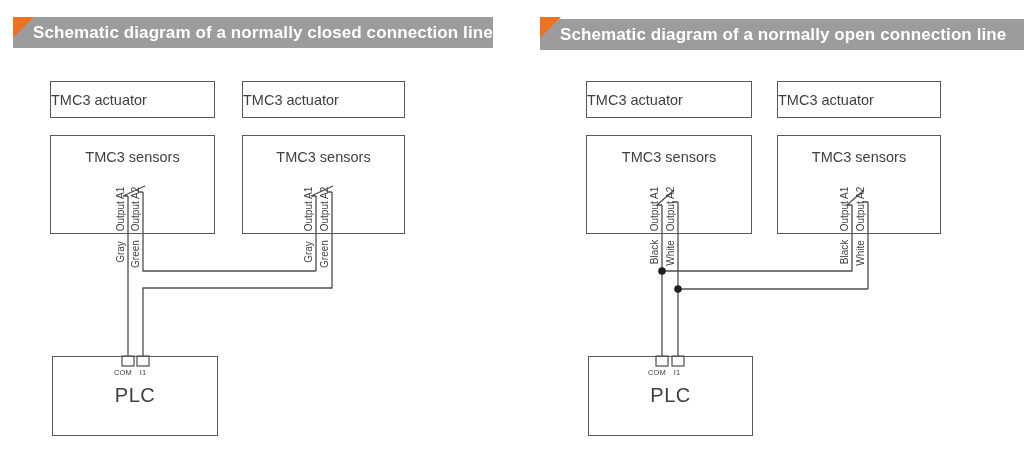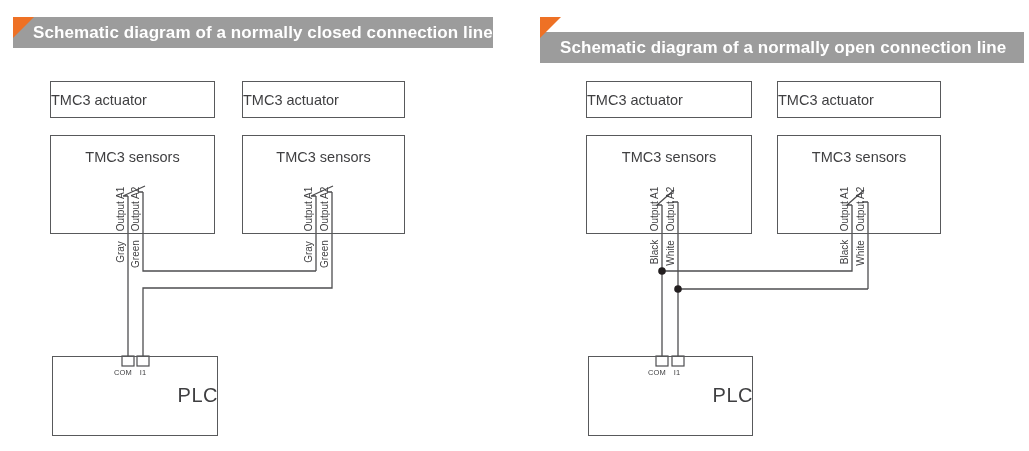--- a/index.html
+++ b/index.html
@@ -24,21 +24,21 @@
     width:0;height:0;border-top:21px solid var(--accent-orange);
     border-right:21px solid transparent;z-index:2;
   }
   .box{border:1px solid #58595b;background:transparent;}
   .boxlabel{display:flex;align-items:center;justify-content:flex-start;font-size:14.5px;}
   .senlabel{text-align:center;font-size:14.5px;}
   .vlabel{
     width:60px;height:12px;line-height:12px;text-align:center;
     transform:rotate(-90deg);font-size:10px;white-space:nowrap;
   }
-  .plclabel{text-align:right;font-size:20px;letter-spacing:0.5px;}
+  .plclabel{text-align:center;font-size:20px;letter-spacing:0.5px;}
   .termlabel{text-align:center;font-size:7.5px;font-weight:400;letter-spacing:0.2px;}
   svg{position:absolute;left:0;top:0;}
   .wire{stroke:var(--line);stroke-width:1.3;fill:none;}
   .term{stroke:var(--line);stroke-width:1.2;fill:#ffffff;}
   .dot{fill:#231f20;stroke:none;}
 </style>
 </head>
 <body>
 
 <svg width="1029" height="451" viewBox="0 0 1029 451">
@@ -95,21 +95,21 @@
 <div class="abs vlabel" style="left:295px;top:203px;">Output A2</div>
 <div class="abs vlabel" style="left:279px;top:246px;">Gray</div>
 <div class="abs vlabel" style="left:295px;top:248px;">Green</div>
 
 <div class="abs box" style="left:52px;top:356px;width:166px;height:80px;"></div>
 <div class="abs termlabel" style="left:105px;top:368px;width:36px;">COM</div>
 <div class="abs termlabel" style="left:135px;top:368px;width:16px;">I1</div>
 <div class="abs plclabel" style="left:52px;top:384px;width:166px;">PLC</div>
 
 <div class="abs tri" style="left:540px;top:17px;"></div>
-<div class="abs header" style="left:540px;top:32px;width:484px;">
+<div class="abs header" style="left:540px;top:19px;width:484px;">
   <span>Schematic diagram of a normally open connection line</span>
 </div>
 
 <div class="abs box boxlabel" style="left:586px;top:81px;width:166px;height:37px;">
   <span>TMC3 actuator</span>
 </div>
 <div class="abs box boxlabel" style="left:777px;top:81px;width:164px;height:37px;">
   <span>TMC3 actuator</span>
 </div>
 

